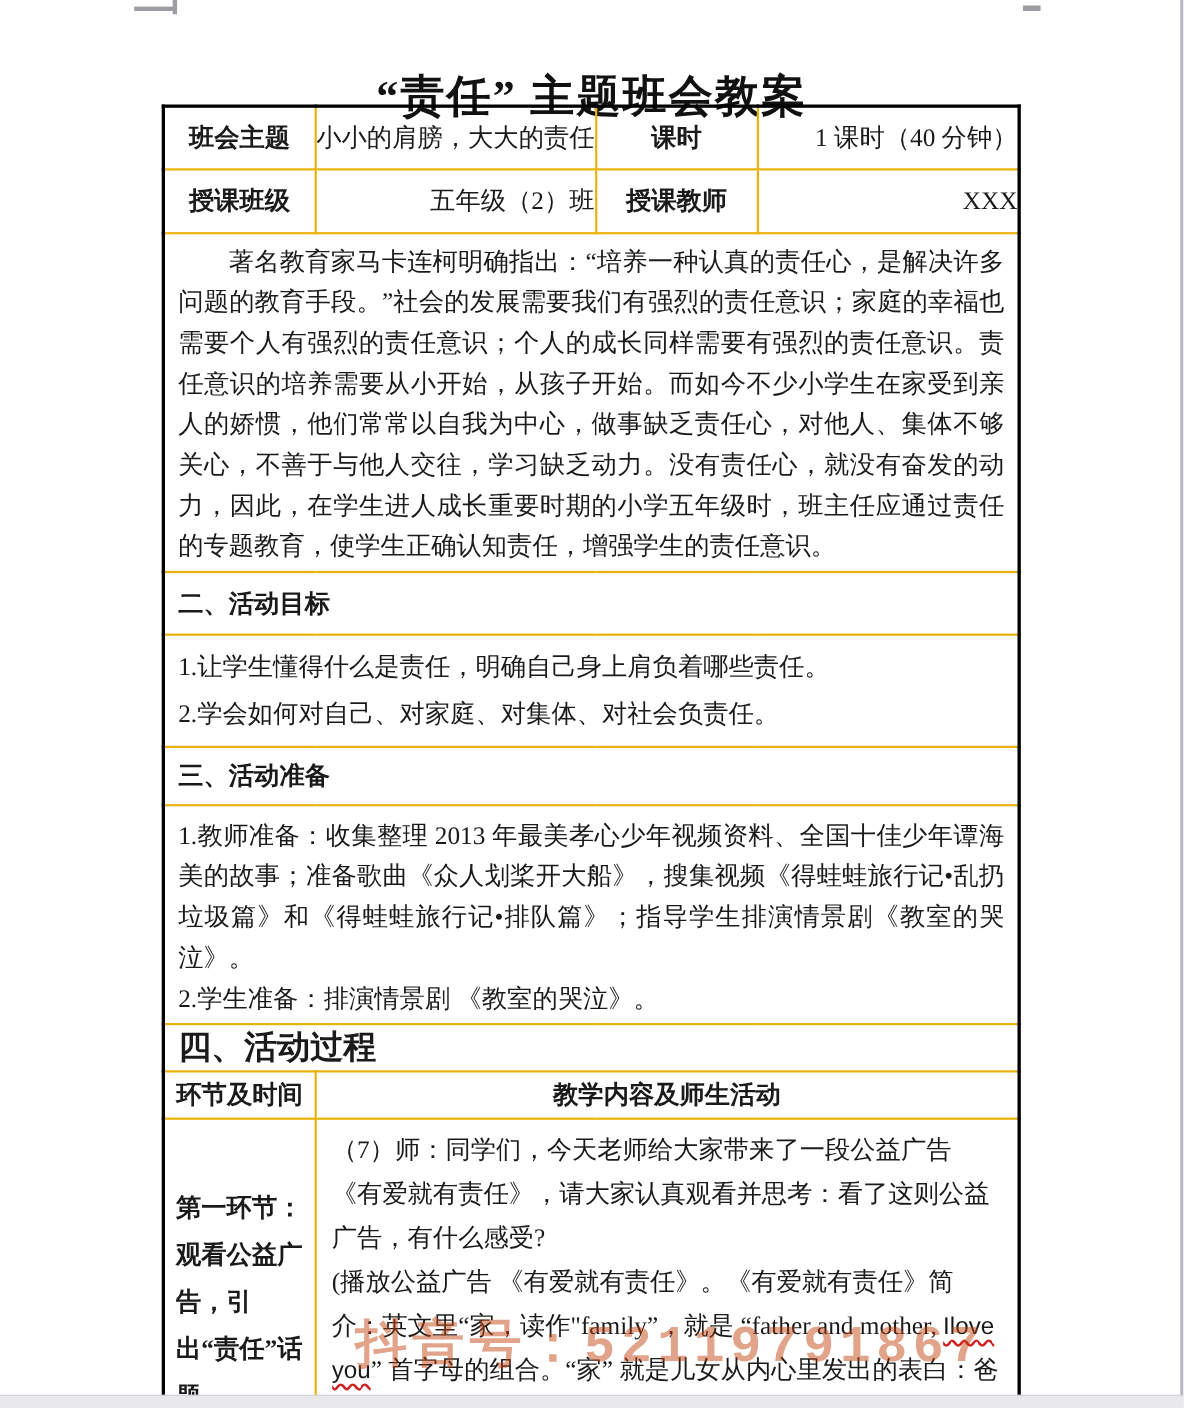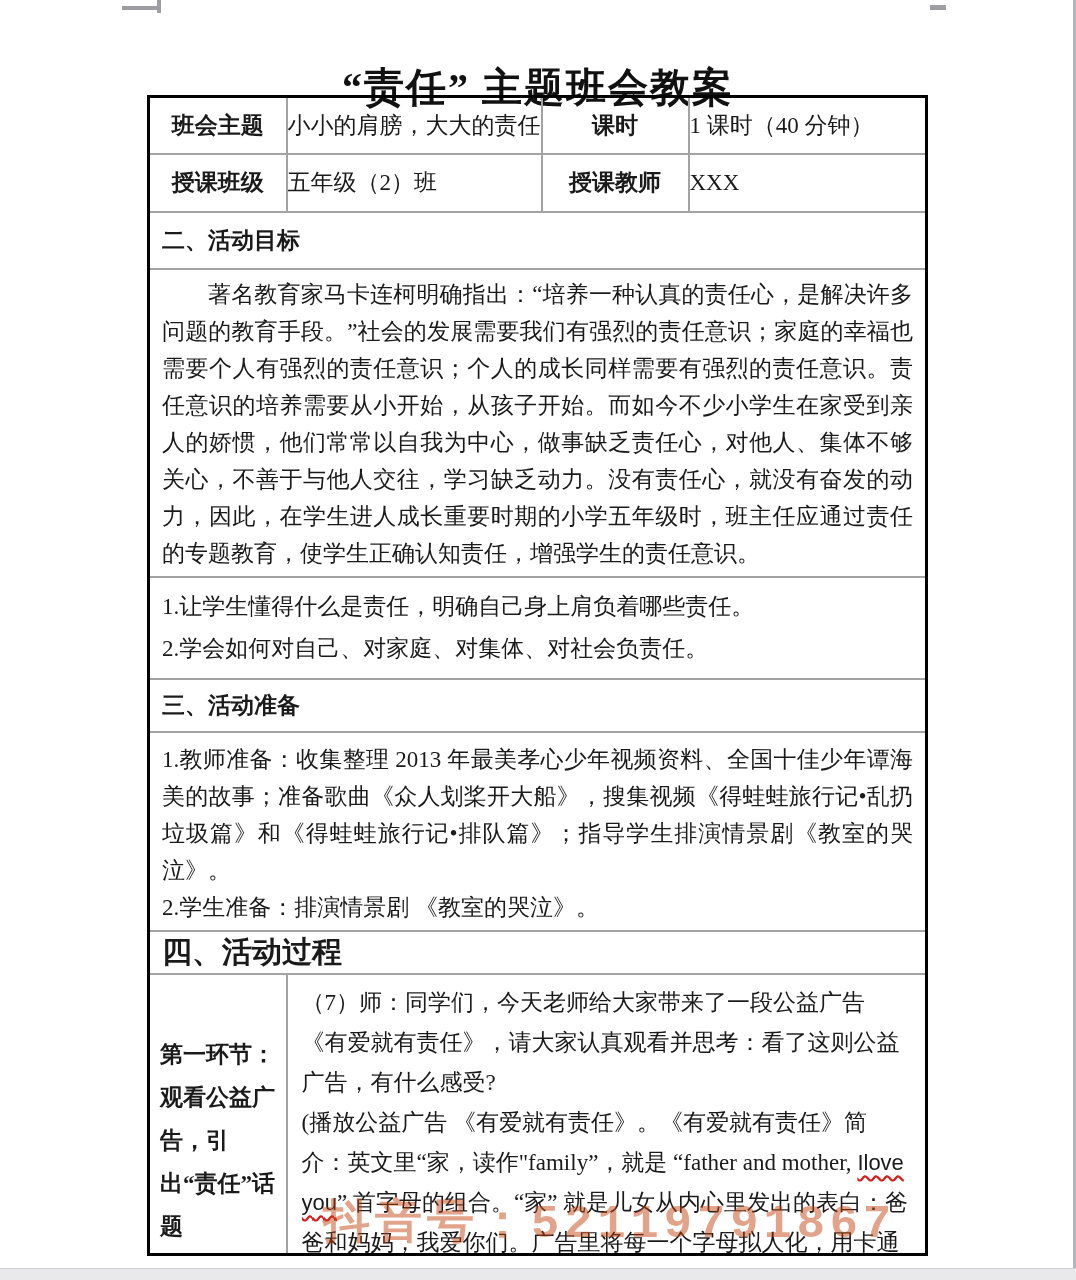--- a/index.html
+++ b/index.html
@@ -14,25 +14,25 @@
     position:absolute; top:20px; left:0; width:1076px;
     text-align:center; font-size:40px; font-weight:bold;
     letter-spacing:2px; color:#111;margin-top:40px;
   }
   table.sheet {
     position:absolute; left:147px; top:95px; width:778px;
     border-collapse:collapse; table-layout:fixed;
     border:3px solid #000;
   }
   table.sheet td {
-    border:2px solid #a3a3a3; vertical-align:middle;
+    border:2px solid #eab308; vertical-align:middle;
     font-size:23px; overflow:hidden;
   }
   .lbl { font-weight:bold; text-align:center; font-size:22px; }
-  .val { text-align:left;margin-left:28px; }
+  .val { text-align:right;margin-left:28px; }
   .sec-head { font-weight:bold; font-size:23px; padding-left:12px; }
   .body-cell { vertical-align:top !important; padding:6px 12px 4px 12px; line-height:37px; text-align:justify; }
   .indent { text-indent:2em; }
   .goals-cell { vertical-align:top !important; padding:8px 12px; line-height:42px; }
   .prep-cell { vertical-align:top !important; padding:8px 12px 4px 12px; line-height:37px; text-align:justify; }
   .proc-head { font-weight:bold; text-align:center; font-size:22px; }
   .stage-cell {
     vertical-align:top !important; font-weight:bold;
     padding:58px 6px 0 10px; line-height:43px; font-size:23px;
   }
@@ -89,45 +89,49 @@
       <td class="val">小小的肩膀，大大的责任</td>
       <td class="lbl">课时</td>
       <td class="val">1 课时（40 分钟）</td>
     </tr>
     <tr style="height:58px">
       <td class="lbl">授课班级</td>
       <td class="val">五年级（2）班</td>
       <td class="lbl">授课教师</td>
       <td class="val">XXX</td>
     </tr>
-    <tr style="height:57px">
-      <td class="sec-head" colspan="4">二、活动目标</td>
-    </tr>
     <tr style="height:295px">
       <td class="body-cell" colspan="4">
         <p class="indent">著名教育家马卡连柯明确指出：“培养一种认真的责任心，是解决许多问题的教育手段。”社会的发展需要我们有强烈的责任意识；家庭的幸福也需要个人有强烈的责任意识；个人的成长同样需要有强烈的责任意识。责任意识的培养需要从小开始，从孩子开始。而如今不少小学生在家受到亲人的娇惯，他们常常以自我为中心，做事缺乏责任心，对他人、集体不够关心，不善于与他人交往，学习缺乏动力。没有责任心，就没有奋发的动力，因此，在学生进人成长重要时期的小学五年级时，班主任应通过责任的专题教育，使学生正确认知责任，增强学生的责任意识。</p>
       </td>
+    </tr>
+    <tr style="height:57px">
+      <td class="sec-head" colspan="4">二、活动目标</td>
     </tr>
     <tr style="height:83px">
       <td class="goals-cell" colspan="4">
         <div>1.让学生懂得什么是责任，明确自己身上肩负着哪些责任。</div>
         <div>2.学会如何对自己、对家庭、对集体、对社会负责任。</div>
       </td>
     </tr>
     <tr style="height:53px">
       <td class="sec-head" colspan="4">三、活动准备</td>
     </tr>
     <tr style="height:145px">
       <td class="prep-cell" colspan="4">
         <div>1.教师准备：收集整理 2013 年最美孝心少年视频资料、全国十佳少年谭海美的故事；准备歌曲《众人划桨开大船》，搜集视频《得蛙蛙旅行记•乱扔垃圾篇》和《得蛙蛙旅行记•排队篇》；指导学生排演情景剧《教室的哭泣》。</div>
         <div>2.学生准备：排演情景剧 《教室的哭泣》。</div>
       </td>
     </tr>
     <tr style="height:34px">
       <td class="sec-head" colspan="4" style="font-size:30px;">四、活动过程</td>
+    </tr>
+    <tr style="height:43px">
+      <td class="proc-head">环节及时间</td>
+      <td class="proc-head" colspan="3">教学内容及师生活动</td>
     </tr>
     <tr style="height:281px">
       <td class="stage-cell">
         <span>第一环节：</span><span>观看公益广告，引出“责任”话题</span>
         
       </td>
       <td class="content-cell" colspan="3">
         <div class="clip">
           <p>（7）师：同学们，今天老师给大家带来了一段公益广告 《有爱就有责任》，请大家认真观看并思考：看了这则公益广告，有什么感受?</p>
           <p><span>(播放公益广告 《有爱就有责任》。《有爱就有责任》简介：英文里“家，读作"family”，就是 “father and mother, </span><span class="spell-error latin">Ilove you</span><span>” 首字母的组合。“家” 就是儿女从内心里发出的表白：爸爸和妈妈，我爱你们。广告里将每一个字母拟人化，用卡通的形象来诠释“有爱就有责任”的含义。)</span></p>

